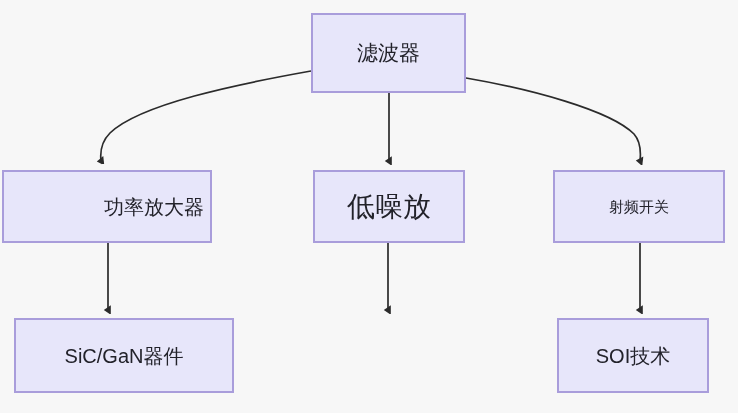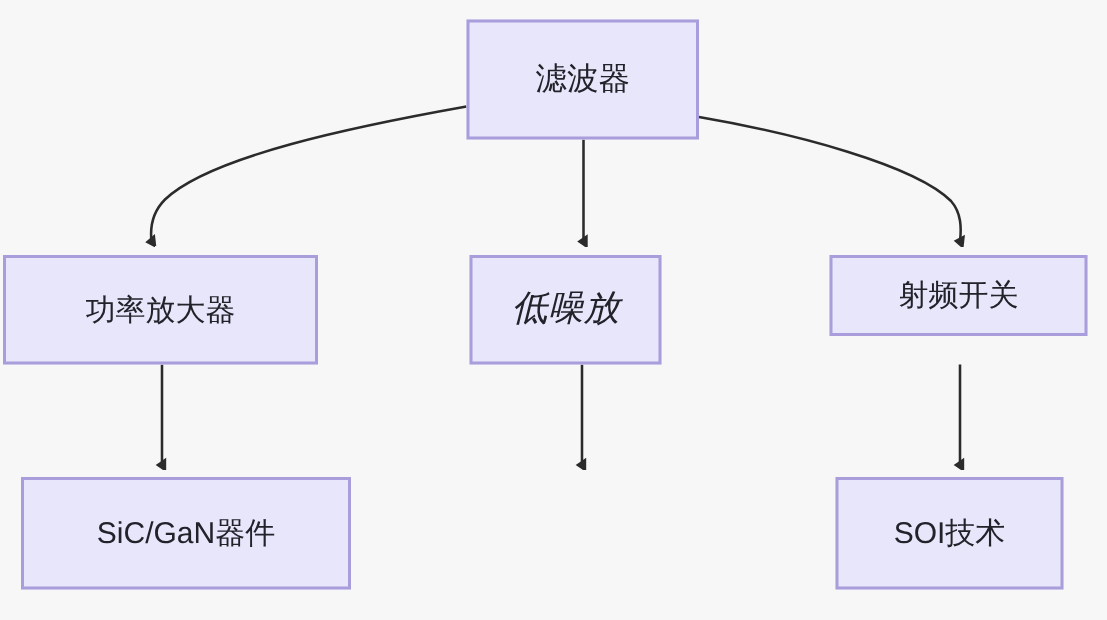--- a/index.html
+++ b/index.html
@@ -41,23 +41,23 @@
     line-height: 1.2;
     z-index: 2;
   }
   .node-label {
     display: block;
     padding: 0 6px;
     white-space: nowrap;
   }
   
   .n-filter      { left: 311px; top: 13px;  width: 155px; height: 80px; font-size: 21px; }
-  .n-pa          { left: 2px;   top: 170px; width: 210px; height: 73px; font-size: 20px; }
-  .n-lna         { left: 313px; top: 170px; width: 128px; height: 73px; font-size: 24px; font-style: italic; }
-  .n-rfsw        { left: 553px; top: 170px; width: 172px; height: 54px; font-size: 20px; }
+  .n-pa          { left: 2px;   top: 170px; width: 210px; height: 73px; font-size: 20px; justify-content: flex-end; }
+  .n-lna         { left: 313px; top: 170px; width: 152px; height: 73px; font-size: 28px; }
+  .n-rfsw        { left: 553px; top: 170px; width: 172px; height: 73px; font-size: 15px; }
   .n-sicgan      { left: 14px;   top: 318px; width: 220px; height: 75px; font-size: 20px; }
   .n-cmos        { left: 293px; top: 318px; width: 192px; height: 75px; font-size: 20px; }
   .n-soi         { left: 557px; top: 318px; width: 152px; height: 75px; font-size: 20px; }
 </style>
 </head>
 <body>
 
 <div id="canvas">
 
   <svg id="edges" viewBox="0 0 738 413" width="738" height="413" xmlns="http://www.w3.org/2000/svg">

